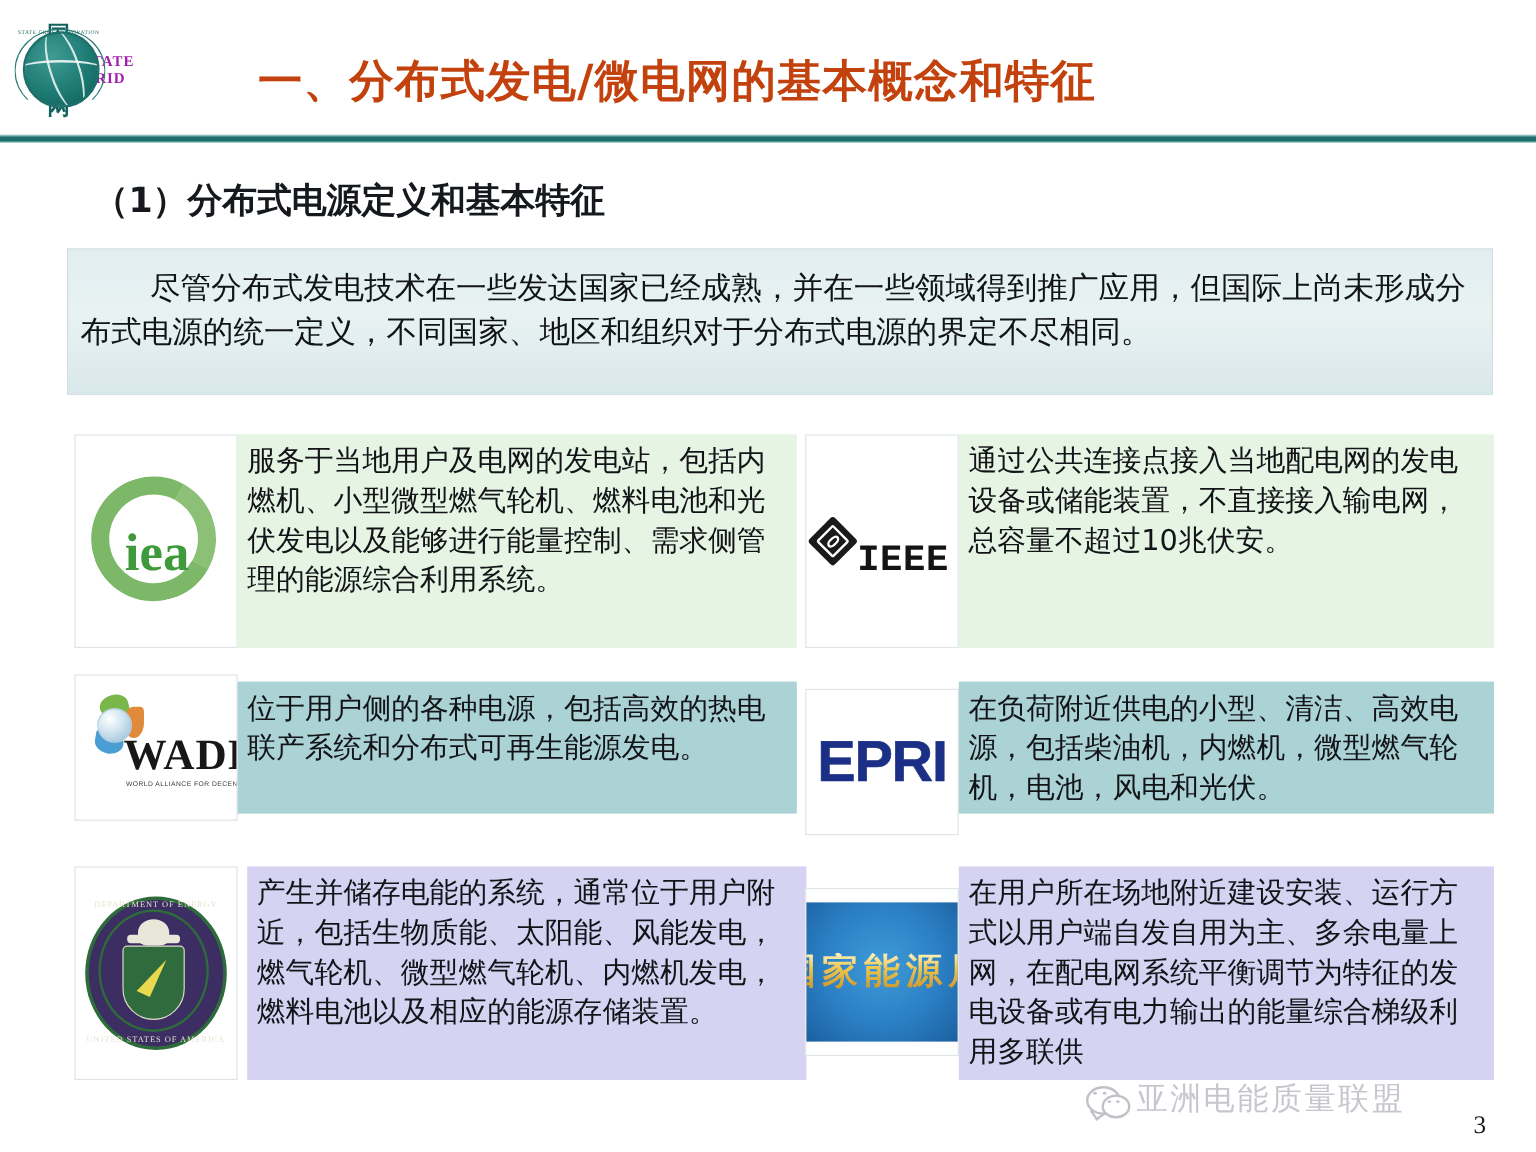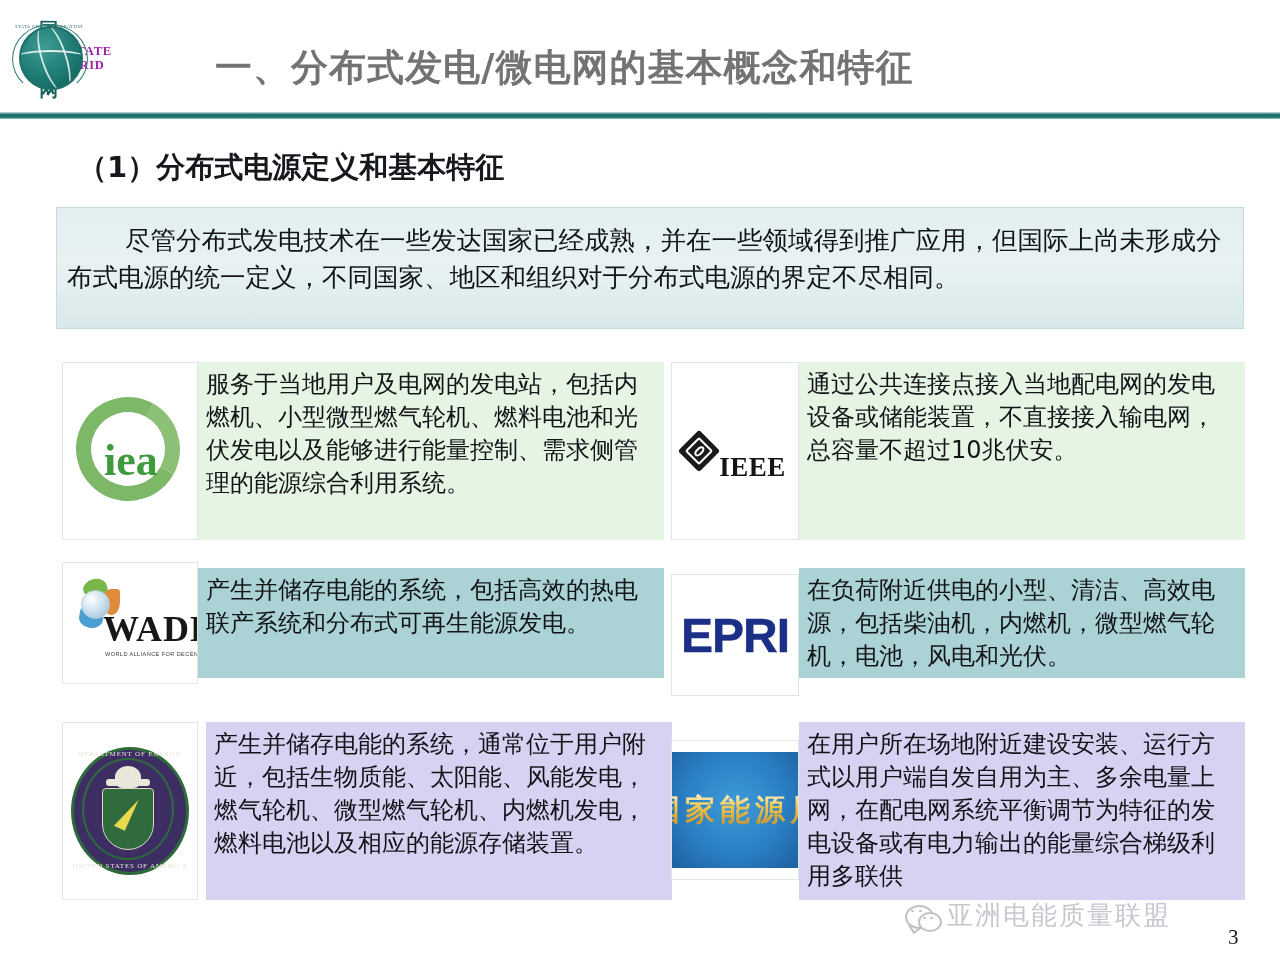--- a/index.html
+++ b/index.html
@@ -43,21 +43,21 @@
     font-size:4.6px;letter-spacing:.4px;color:#1f6f6a;text-align:center;
     font-family:"Liberation Serif",serif;
   }
   .sg-cn{font-size:19px;font-weight:bold;color:#12615d;letter-spacing:1px;line-height:20px;margin-top:2px;
     font-family:"DejaVu Sans","Liberation Sans",sans-serif;}
   .sg-en{font-size:12.5px;font-weight:bold;color:#a21caf;letter-spacing:.8px;line-height:14px;
     font-family:"Liberation Serif",serif;}
 
   #slide-title{
     position:absolute;left:215px;top:43px;width:920px;
-    font-size:37px;font-weight:bold;color:#737373;letter-spacing:1px;
+    font-size:37px;font-weight:bold;color:#c2410c;letter-spacing:1px;
     white-space:nowrap;
   }
   #header-rule{
     position:absolute;left:0;top:112px;width:1280px;height:7px;
     background:linear-gradient(to bottom,#cfe7e6 0%,#1d6f6c 35%,#1d6f6c 75%,#9fd0cd 100%);
   }
 
   
   #subtitle{
     position:absolute;left:78px;top:148px;
@@ -114,22 +114,22 @@
     position:relative;border-radius:3px;
   }
   .ieee-dia:before{
     content:"";position:absolute;left:5px;top:5px;width:20px;height:20px;
     border:2px solid #fff;border-radius:2px;box-sizing:border-box;
   }
   .ieee-dia:after{
     content:"";position:absolute;left:12px;top:9px;width:7px;height:12px;
     border:2px solid #fff;border-radius:50%/40%;box-sizing:border-box;
   }
-  .ieee-word{font-size:27px;font-weight:bold;color:#141414;letter-spacing:.5px;
-    font-family:Liberation Serif, serif;margin-top:33px;}
+  .ieee-word{font-size:31px;font-weight:bold;color:#141414;letter-spacing:.5px;
+    font-family:Liberation Mono, monospace;margin-top:33px;}
   
   .wade-wrap{position:relative;width:130px;height:92px;}
   .wade-globe{position:absolute;left:6px;top:2px;width:56px;height:54px;}
   .wg{position:absolute;border-radius:50%;}
   .wg-green{left:12px;top:0px;width:24px;height:18px;background:#79b74a;border-radius:60% 60% 20% 60%;transform:rotate(-15deg);}
   .wg-orange{left:32px;top:10px;width:17px;height:26px;background:#e08a3c;border-radius:60% 20% 60% 60%;}
   .wg-blue{left:8px;top:30px;width:24px;height:19px;background:#4a9ed4;border-radius:20% 60% 60% 60%;transform:rotate(10deg);}
   .wg-ball{left:10px;top:11px;width:27px;height:27px;
     background:radial-gradient(circle at 35% 30%,#ffffff 0%,#cfe3ef 45%,#8fb9d2 100%);
     border:1px solid #b6cfdd;}
@@ -263,21 +263,21 @@
         <div class="wade-globe">
           <span class="wg wg-green"></span>
           <span class="wg wg-orange"></span>
           <span class="wg wg-blue"></span>
           <span class="wg wg-ball"></span>
         </div>
         <div class="wade-word">WADE</div>
         <div class="wade-sub">WORLD ALLIANCE FOR DECENTRALIZED ENERGY</div>
       </div>
     </div>
-    <div class="txt-box bg-teal" style="left:198px;top:568px;width:466px;height:110px;">产生并储存电能的系统，包括高效的热电联产系统和分布式可再生能源发电。</div>
+    <div class="txt-box bg-teal" style="left:198px;top:568px;width:466px;height:110px;">位于用户侧的各种电源，包括高效的热电联产系统和分布式可再生能源发电。</div>
   </div>
 
   <div class="cell">
     <div class="logo-box" style="left:671px;top:574px;width:128px;height:122px;">
       <div class="epri-word">EPRI</div>
     </div>
     <div class="txt-box bg-teal" style="left:799px;top:568px;width:446px;height:110px;">在负荷附近供电的小型、清洁、高效电源，包括柴油机，内燃机，微型燃气轮机，电池，风电和光伏。</div>
   </div>
 
   <div class="cell">

